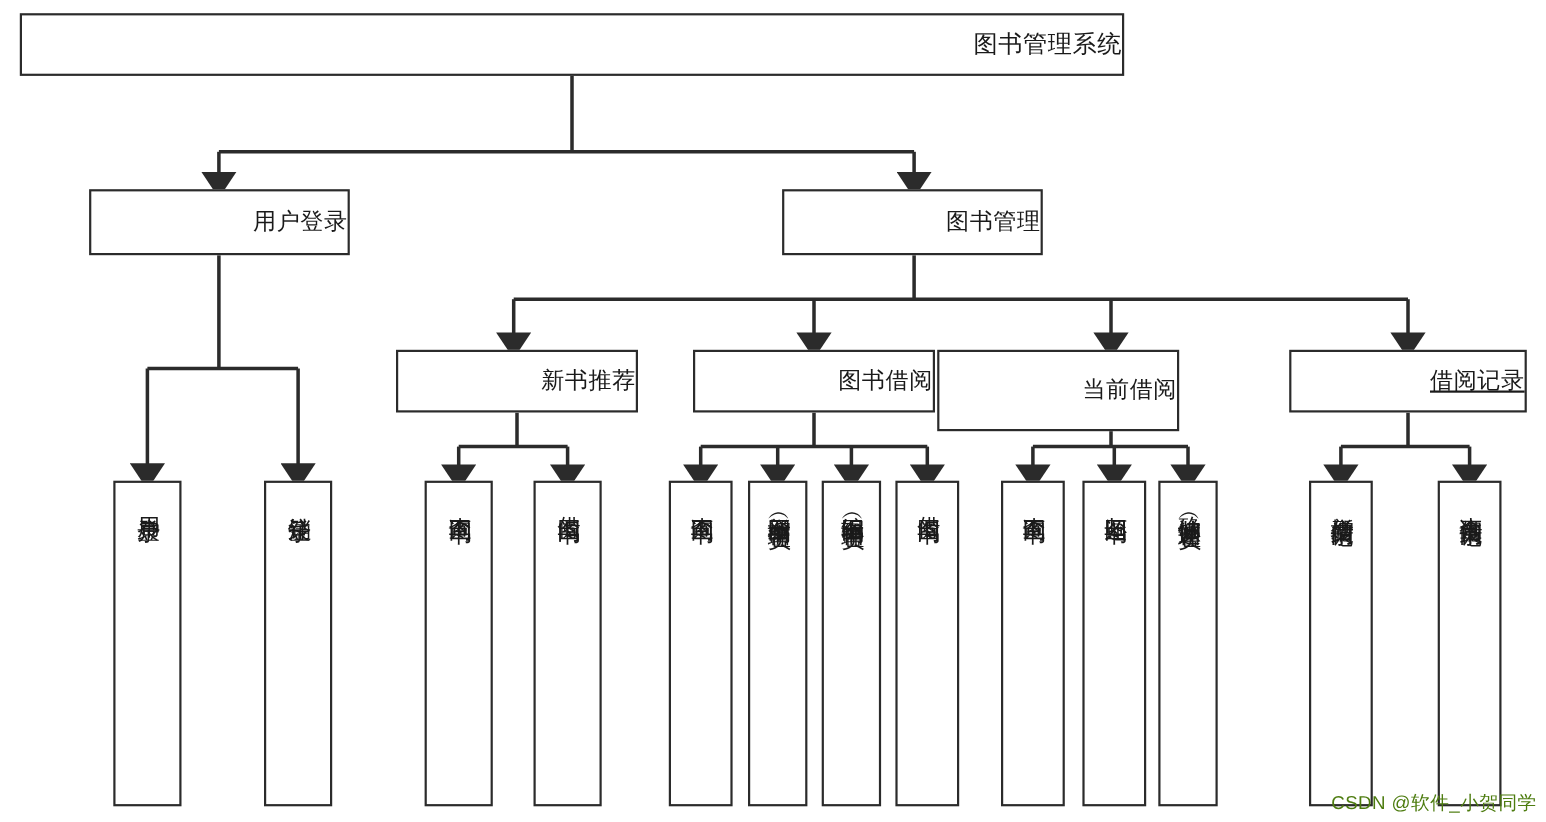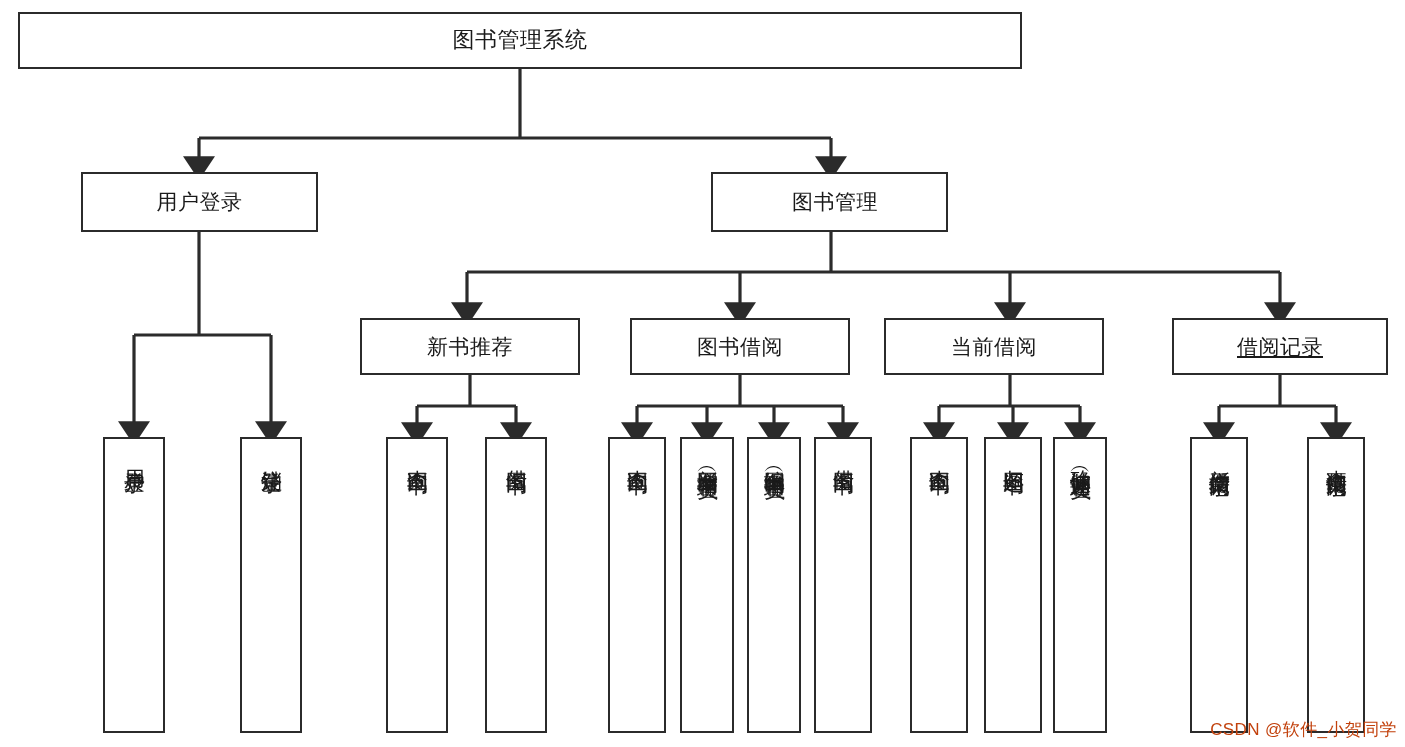--- a/index.html
+++ b/index.html
@@ -27,21 +27,21 @@
     pointer-events: none;
   }
   .node {
     position: absolute;
     box-sizing: border-box;
     border: 2.5px solid #2b2b2b;
     background: #ffffff;
     color: #1a1a1a;
     display: flex;
     align-items: center;
-    justify-content: center;
+    justify-content: flex-end;
     text-align: center;
     z-index: 2;
   }
   .node .label {
     display: block;
     line-height: 1.22;
     letter-spacing: 0.5px;
     white-space: nowrap;
   }
   .node.horiz .label {
@@ -62,21 +62,21 @@
     line-height: 1.18;
     letter-spacing: 1.5px;
     white-space: normal;
     max-height: 272px;
   }
   #watermark {
     position: absolute;
     right: 8px;
     bottom: 6px;
     font-size: 17px;
-    color: #c2410c;
+    color: #4d7c0f;
     letter-spacing: 0.4px;
     z-index: 5;
     white-space: nowrap;
     user-select: none;
     margin-top: 39px;
   }
 </style>
 </head>
 <body>
 
@@ -143,21 +143,21 @@
   <div class="node horiz" style="left:711px; top:172px; width:237px; height:60px;padding-left:11px;">
     <span class="label">图书管理</span>
   </div>
 
   <div class="node horiz" style="left:630px; top:318px; width:220px; height:57px;">
     <span class="label">图书借阅</span>
   </div>
   <div class="node horiz" style="left:360px; top:318px; width:220px; height:57px;">
     <span class="label">新书推荐</span>
   </div>
-  <div class="node horiz" style="left:884px; top:318px; width:220px; height:57px;">
+  <div class="node horiz" style="left:852px; top:318px; width:220px; height:74px;">
     <span class="label">当前借阅</span>
   </div>
   <div class="node horiz" style="left:1172px; top:318px; width:216px; height:57px;text-decoration:underline;">
     <span class="label">借阅记录</span>
   </div>
 
   <div class="node vert" style="left:103px; top:437px; width:62px; height:296px;">
     <span class="label">用户登录</span>
   </div>
   <div class="node vert" style="left:240px; top:437px; width:62px; height:296px;">

